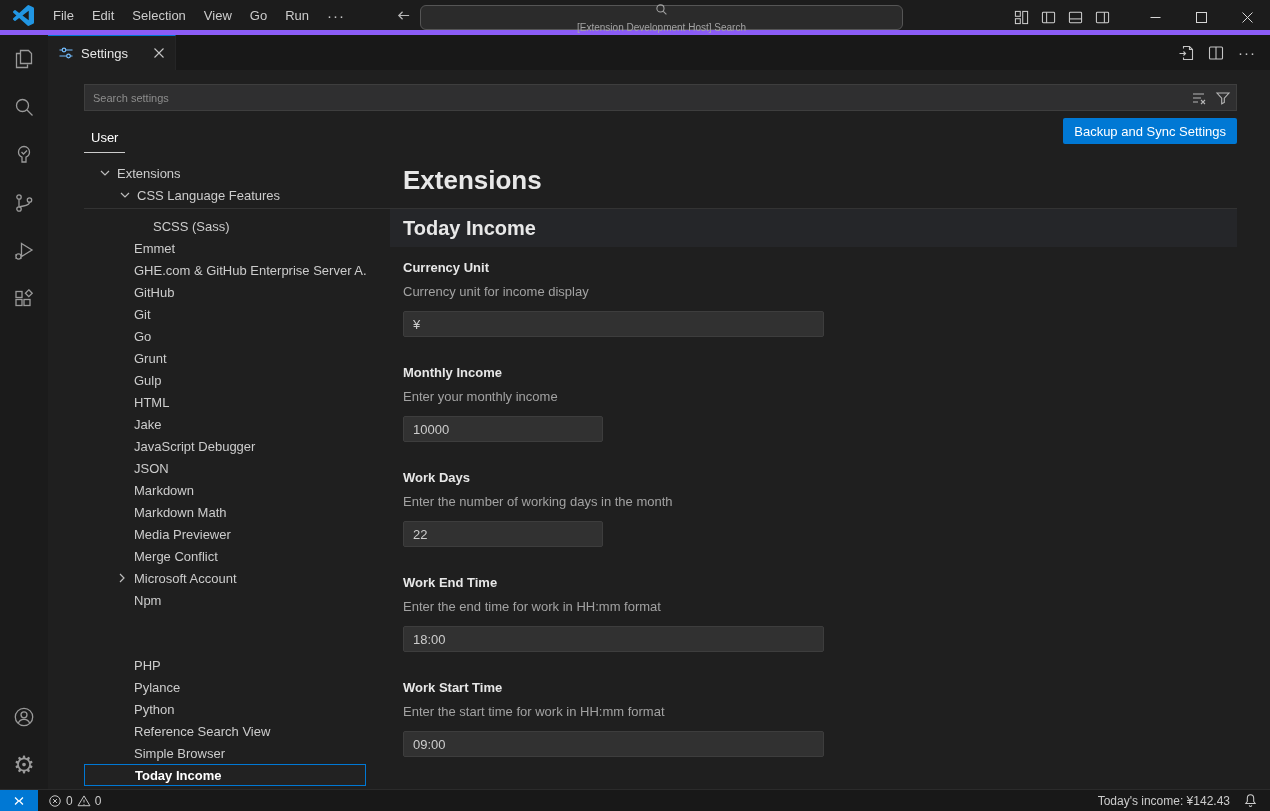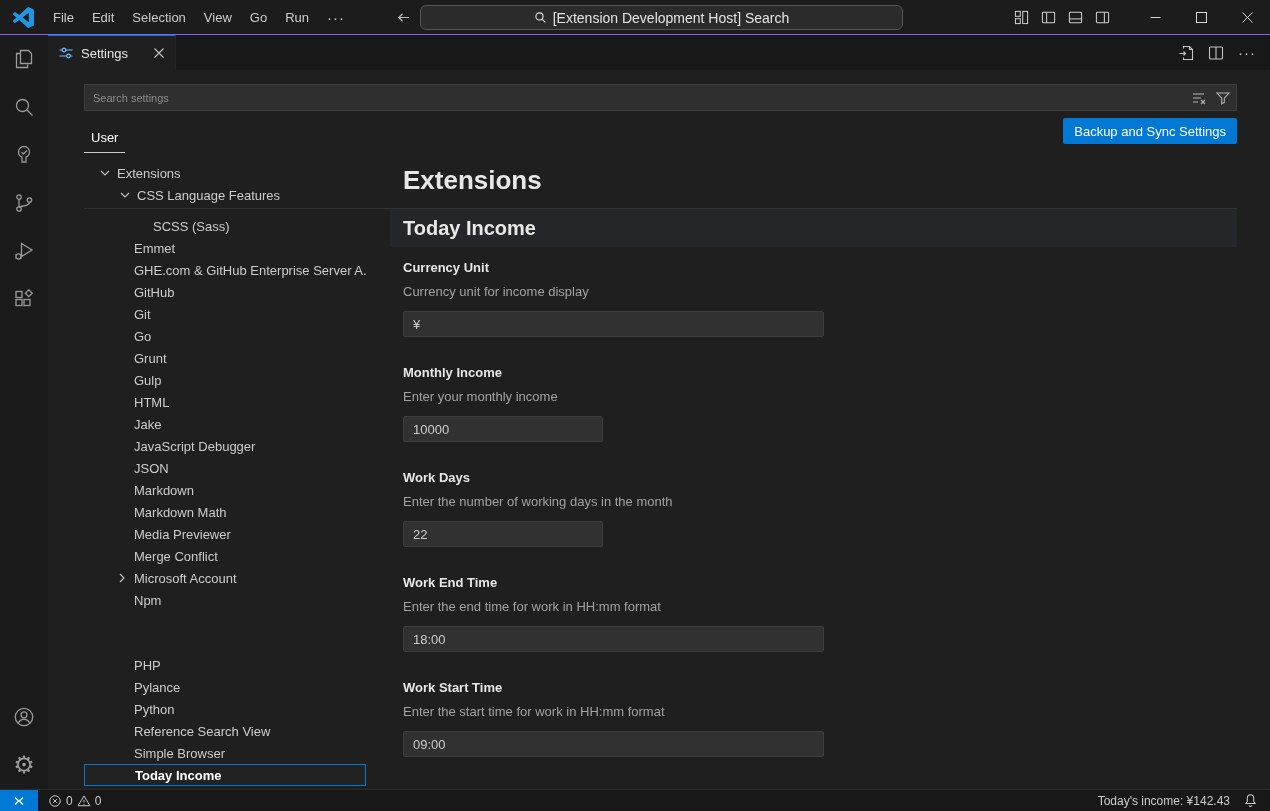--- a/index.html
+++ b/index.html
@@ -2,28 +2,28 @@
 <html><head>
 <meta charset="utf-8">
 <style>
   * { margin:0; padding:0; box-sizing:border-box; }
   html,body { width:1270px; height:811px; overflow:hidden; background:#1f1f1f;
     font-family:"Liberation Sans", sans-serif; -webkit-font-smoothing:antialiased; }
   .app { position:relative; width:1270px; height:811px; background:#1f1f1f; color:#cccccc; font-size:13px; }
   svg { display:block; }
 
   
-  .titlebar { position:relative; height:35px; background:#1c1c1c; display:flex; align-items:center; border-bottom:1px solid #8b5cf6; }
+  .titlebar { position:relative; height:35px; background:#1c1c1c; display:flex; align-items:center; border-bottom:5px solid #8b5cf6; }
   .vscode-logo { margin:0 10px 0 13px; }
   .menubar { display:flex; align-items:center; }
   .menu-item { padding:4px 9px; border-radius:5px; color:#cccccc; cursor:default; }
   .nav-arrows { display:flex; align-items:center; gap:14px; margin-left:42px; color:#b8b8b8; }
   .command-center { position:absolute; left:420px; top:5px; width:483px; height:25px;
     background:#2b2b2b; border:1px solid #555; border-radius:6px;
-    display:flex; align-items:center; justify-content:center; gap:6px; color:#e5e5e5; font-size:14px; }
+    display:flex; align-items:center; justify-content:center; gap:6px; color:#a3a3a3; font-size:10px;flex-direction:column; }
   .tb-right { position:absolute; right:0; top:0; height:35px; display:flex; align-items:center; }
   .layout-controls { display:flex; align-items:center; gap:12px; margin-right:22px; color:#cfcfcf; }
   .win-ctl { width:46px; height:35px; display:flex; align-items:center; justify-content:center; color:#d6d6d6; }
 
   
   .workbench { display:flex; height:754px; }
   .activitybar { width:48px; background:#1b1b1b; display:flex; flex-direction:column; align-items:center; flex:none; }
   .act-btn { width:48px; height:48px; display:flex; align-items:center; justify-content:center; color:#9a9a9a; }
   .act-bottom { margin-top:auto; }
   .gear-glyph { font-size:24px; line-height:1; color:#9a9a9a; }

